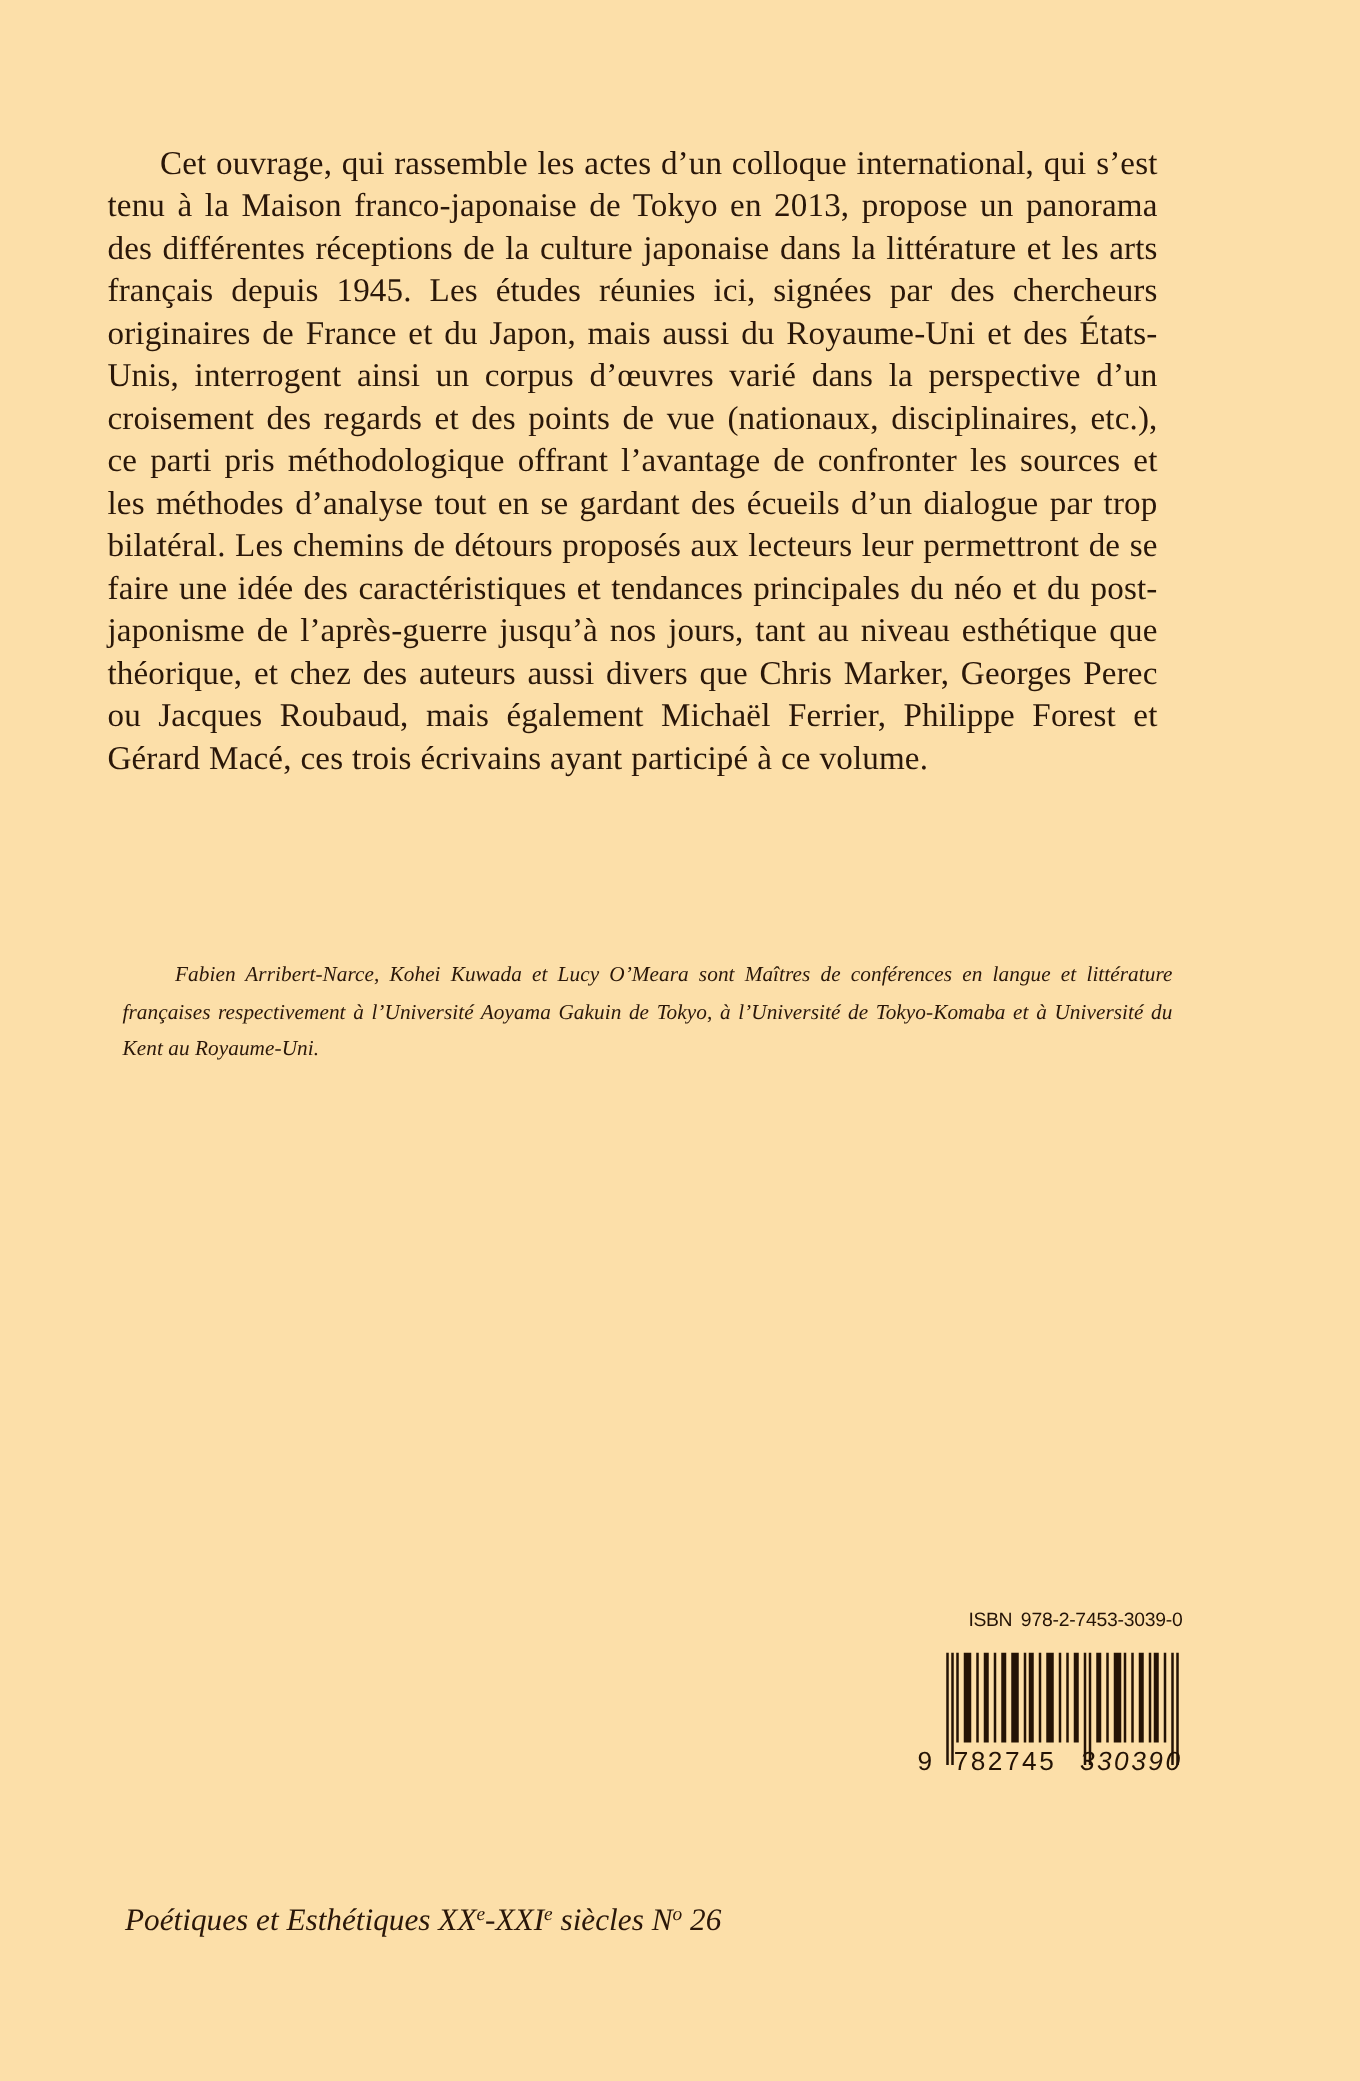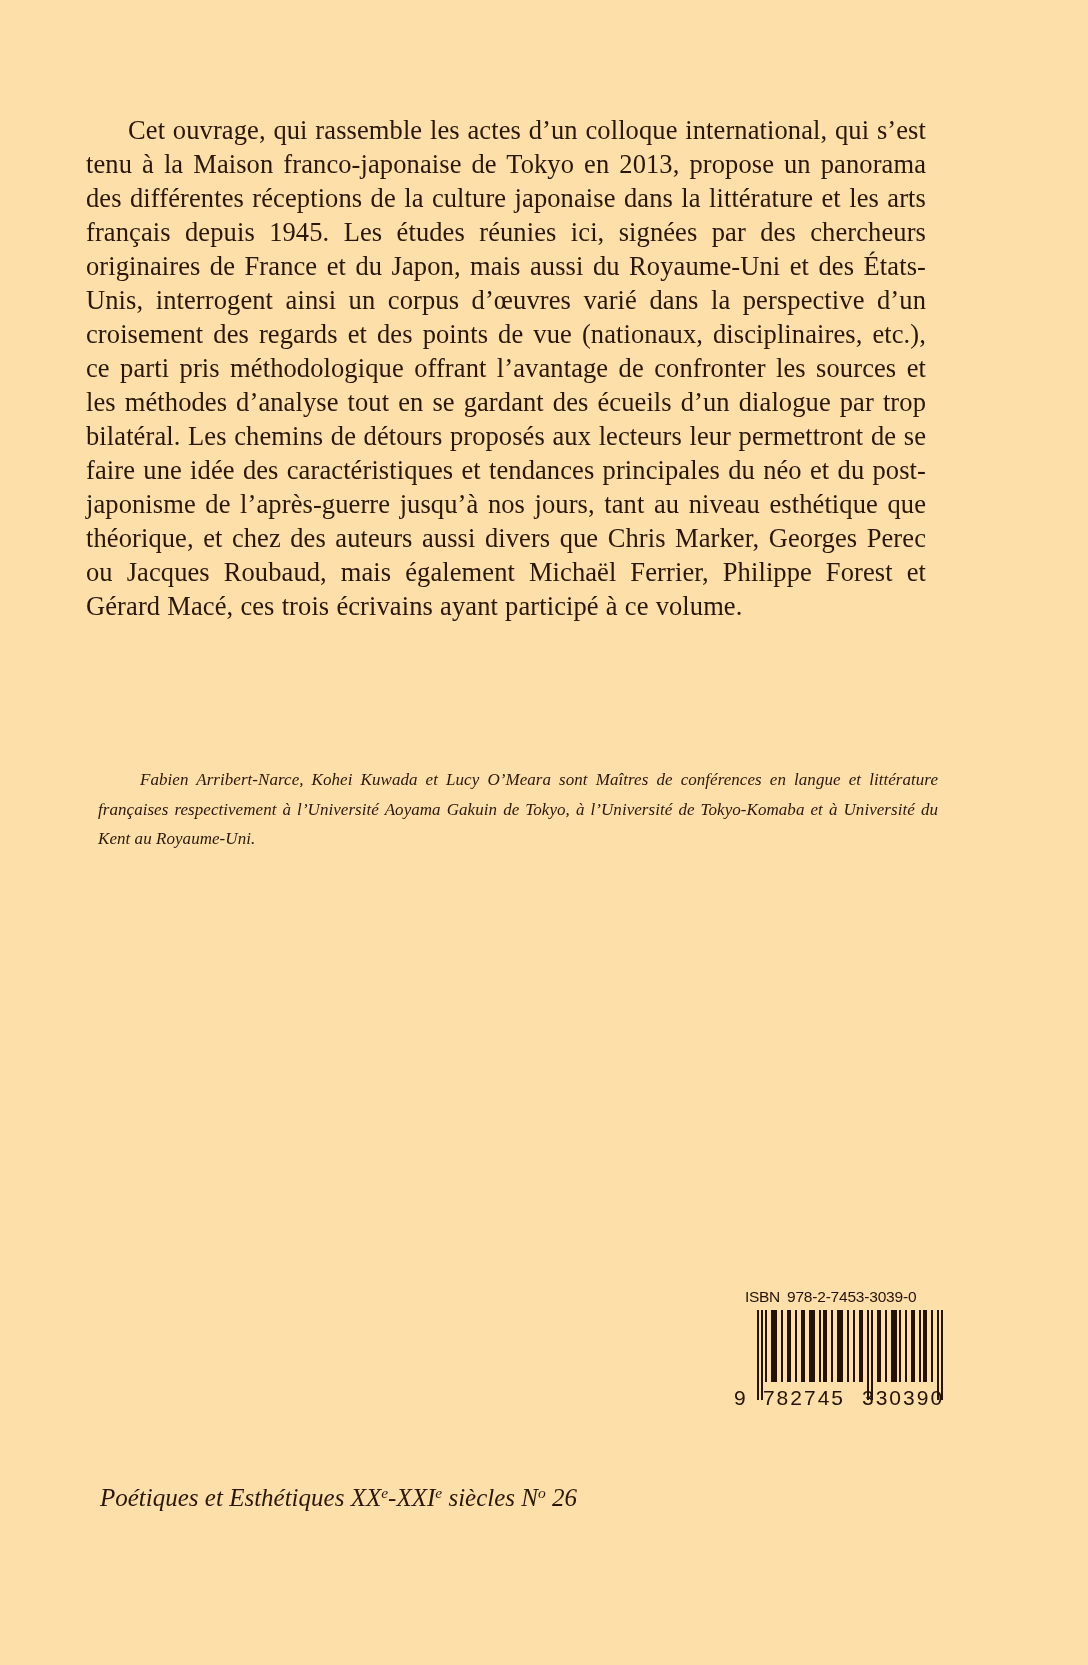--- a/index.html
+++ b/index.html
@@ -49,21 +49,21 @@
     text-indent: 42px;
     font-style: italic;
     color: #2a1709;
     letter-spacing: 0.05px;
   }
 
   
   .series {
     position: absolute;
     left: 100px;
-    top: 1484px;
+    top: 1523px;
     font-size: 25px;
     font-style: italic;
     color: #2a1709;
     white-space: nowrap;
     text-align: right;
   }
   .series sup {
     font-size: 0.62em;
     vertical-align: 0.52em;
     font-style: italic;
@@ -75,22 +75,23 @@
     left: 733px;
     top: 1288px;
     width: 213px;
   }
   .isbn-line {
     font-family: "Liberation Sans", "DejaVu Sans", sans-serif;
     font-size: 15.5px;
     color: #241305;
     letter-spacing: 0.2px;
     white-space: nowrap;
-    margin-bottom: 4px;
+    margin-bottom: 16px;
     padding-left: 12px;
+    text-align: right;
   }
   .isbn-label {
     letter-spacing: -0.3px;
   }
   .isbn-number {
     margin-left: 7px;
     letter-spacing: -0.2px;
   }
 
   .ean {
@@ -117,23 +118,24 @@
     padding-left: 1px;
   }
   .ean-left {
     flex: 0 0 84px;
     text-align: right;
     letter-spacing: 2.0px;
     margin-left: 7px;
   }
   .ean-right {
     flex: 0 0 84px;
-    text-align: left;
+    text-align: right;
     letter-spacing: 2.0px;
     margin-left: 17px;
+    font-style: italic;
   }
 </style>
 </head>
 <body>
 
 <div class="page">
 
   <p class="blurb">Cet ouvrage, qui rassemble les actes d’un colloque international, qui s’est tenu à la Maison franco-japonaise de Tokyo en 2013, propose un panorama des différentes réceptions de la culture japonaise dans la littérature et les arts français depuis 1945. Les études réunies ici, signées par des chercheurs originaires de France et du Japon, mais aussi du Royaume-Uni et des États-Unis, interrogent ainsi un corpus d’œuvres varié dans la perspective d’un croisement des regards et des points de vue (nationaux, disciplinaires, etc.), ce parti pris méthodologique offrant l’avantage de confronter les sources et les méthodes d’analyse tout en se gardant des écueils d’un dialogue par trop bilatéral. Les chemins de détours proposés aux lecteurs leur permettront de se faire une idée des caractéristiques et tendances principales du néo et du post-japonisme de l’après-guerre jusqu’à nos jours, tant au niveau esthétique que théorique, et chez des auteurs aussi divers que Chris Marker, Georges Perec ou Jacques Roubaud, mais également Michaël Ferrier, Philippe Forest et Gérard Macé, ces trois écrivains ayant participé à ce volume.</p>
 
   <p class="bio">Fabien Arribert-Narce, Kohei Kuwada et Lucy O’Meara sont Maîtres de conférences en langue et littérature françaises respectivement à l’Université Aoyama Gakuin de Tokyo, à l’Université de Tokyo-Komaba et à Université du Kent au Royaume-Uni.</p>

